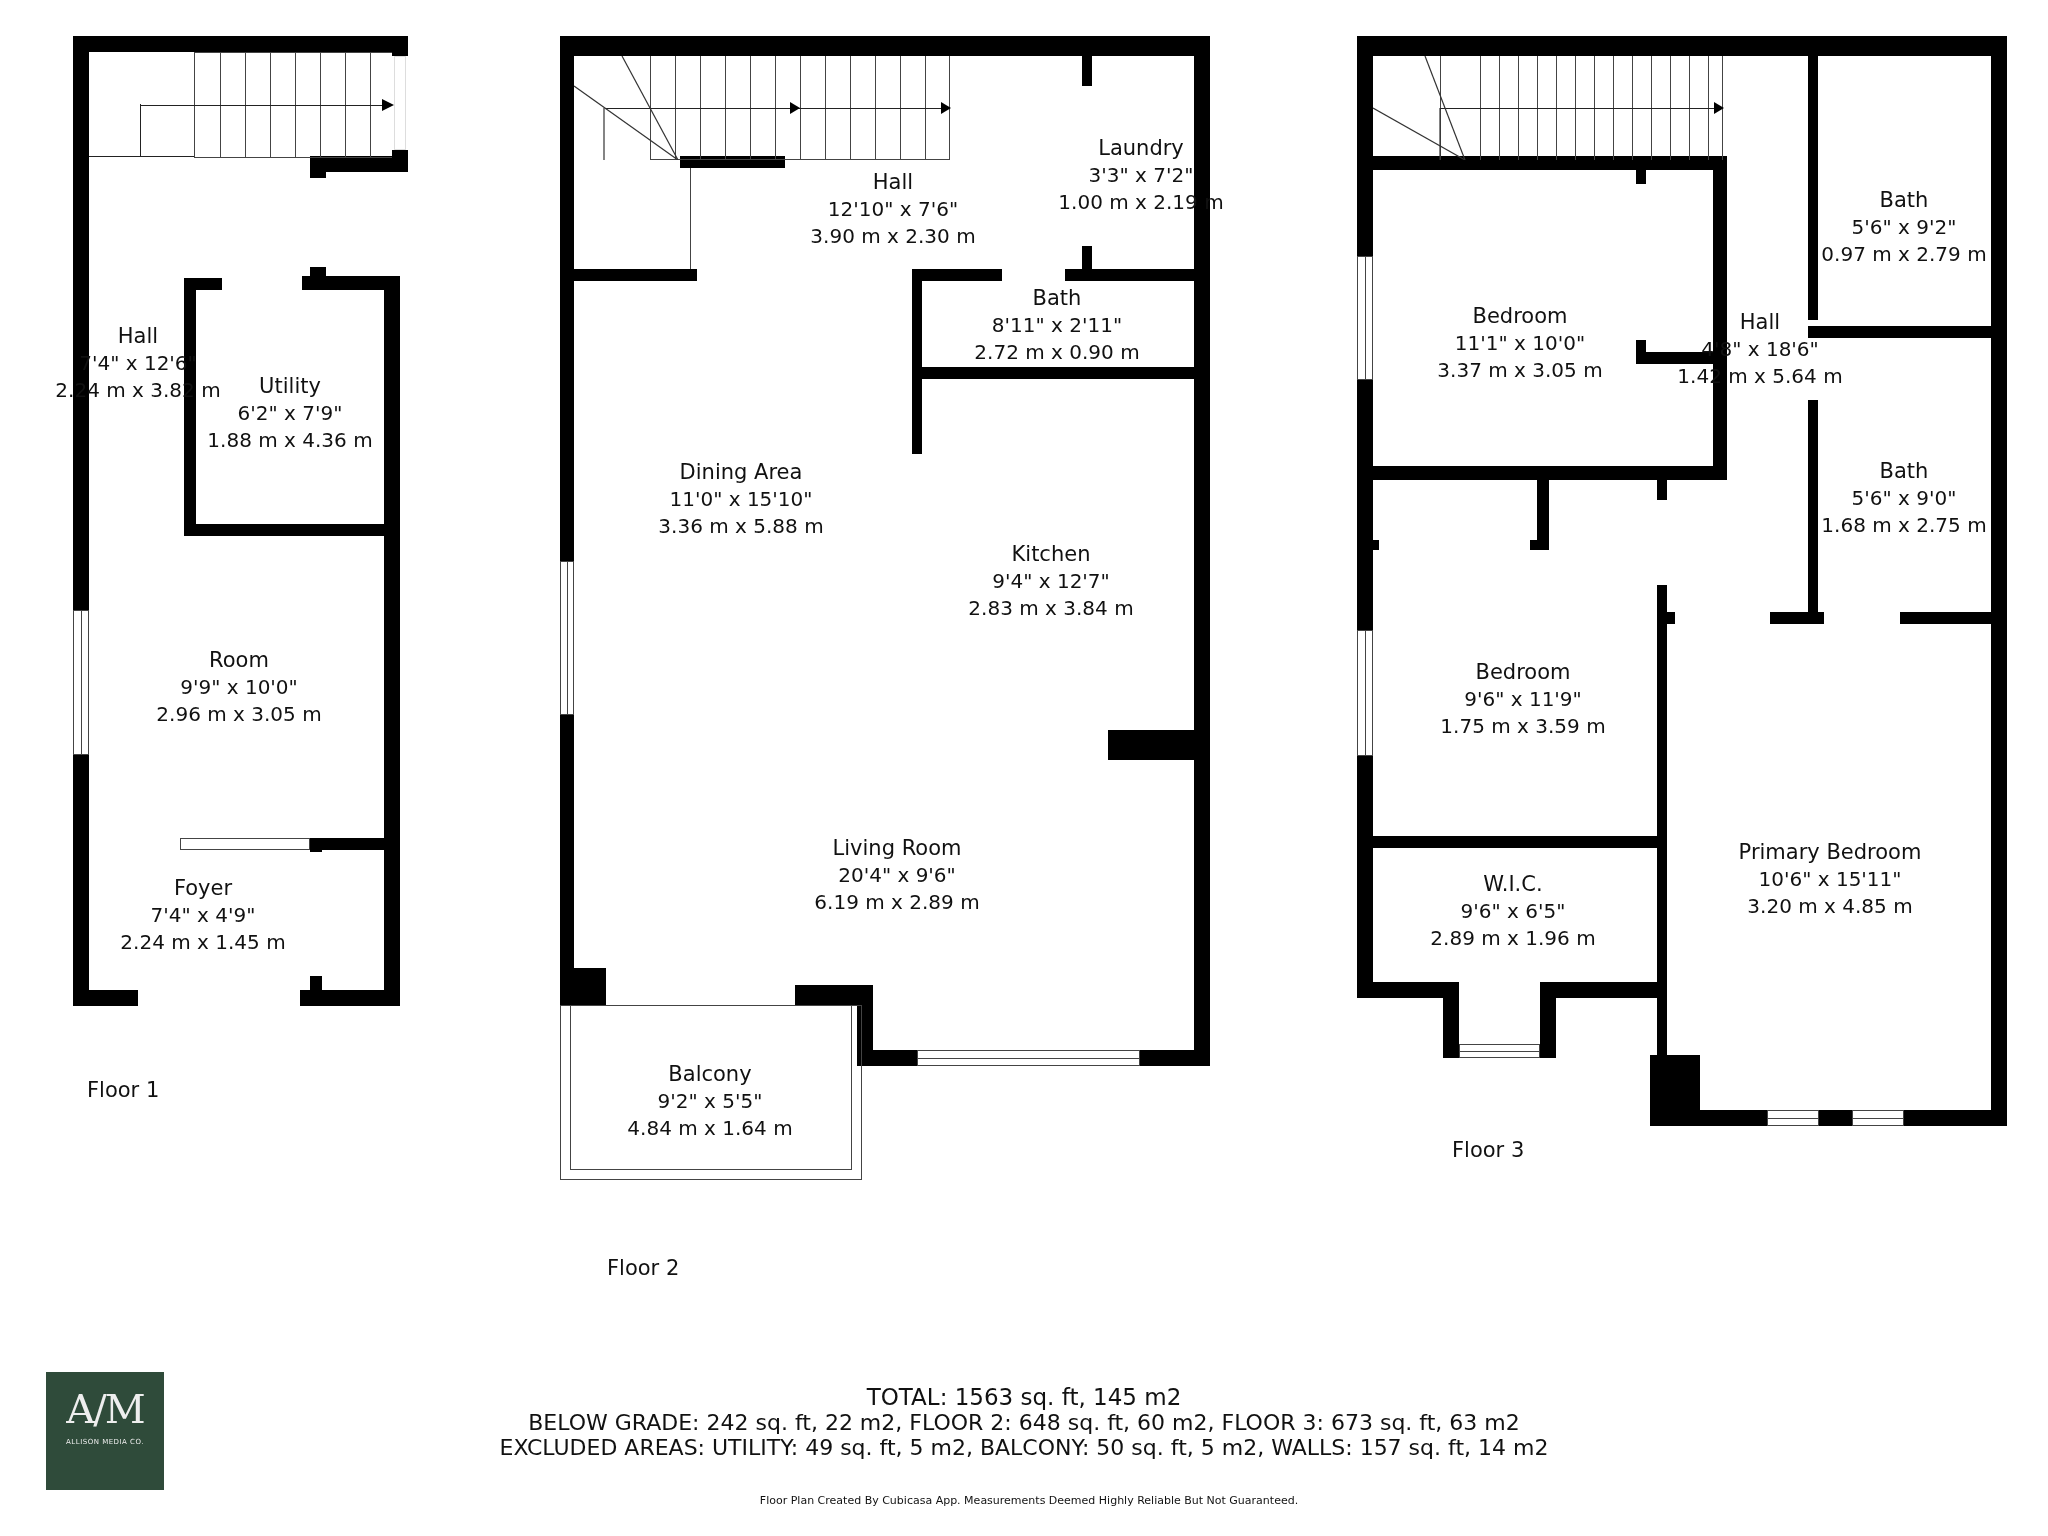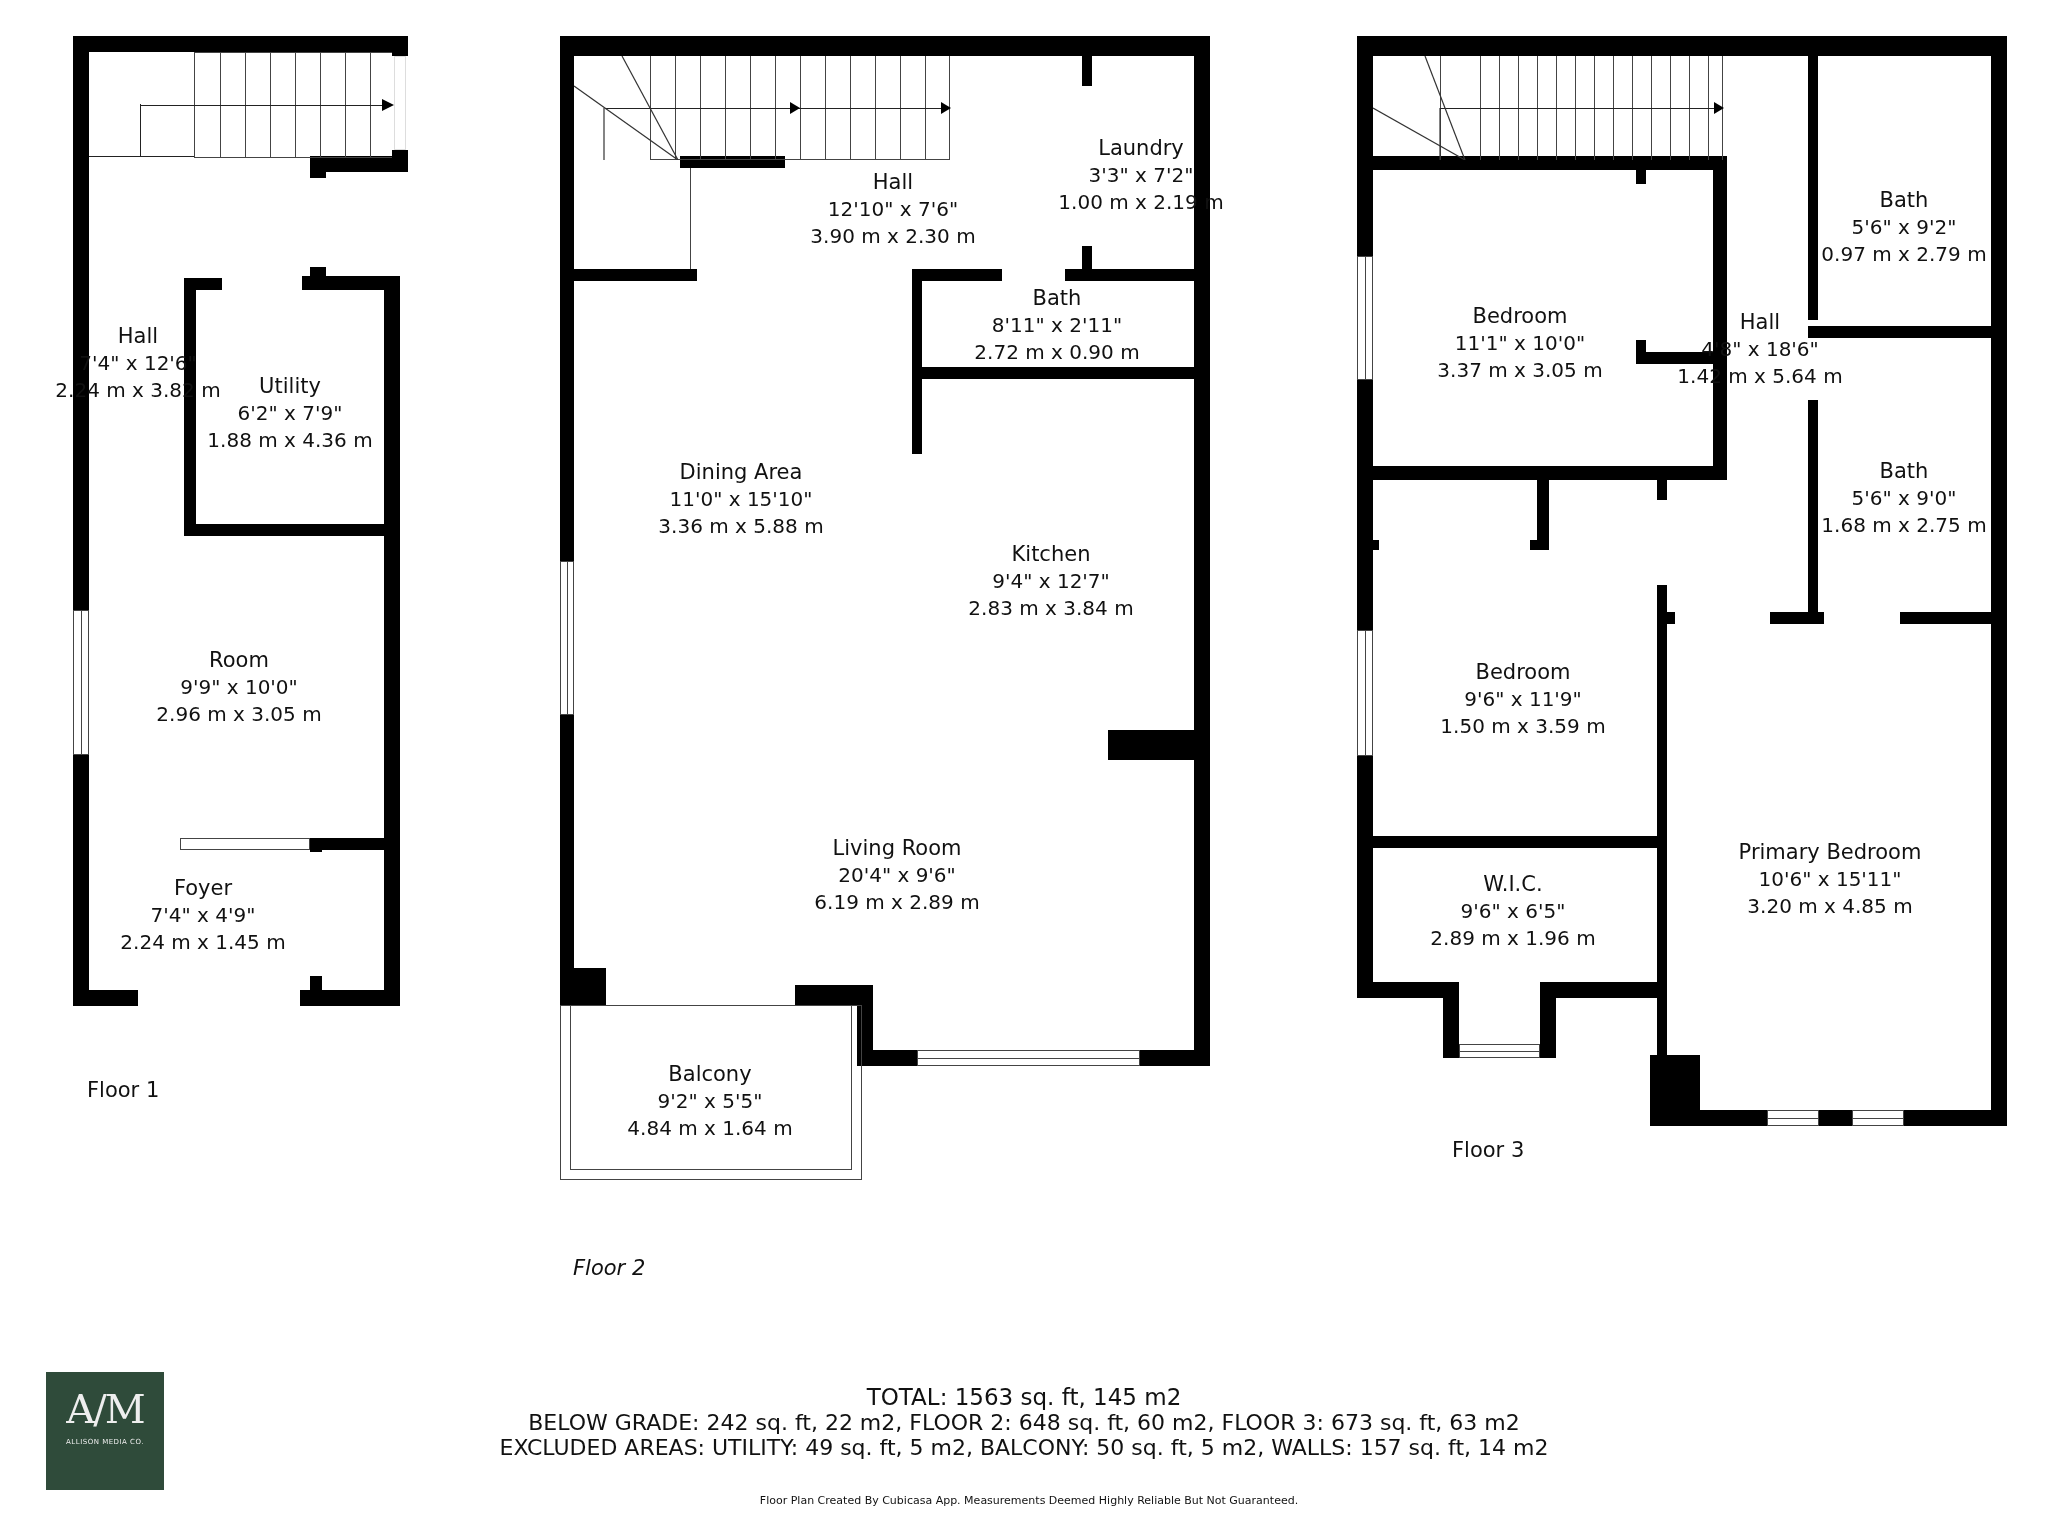--- a/index.html
+++ b/index.html
@@ -175,21 +175,21 @@
     <div class="label" style="left:897px;top:834px;">
       <div class="n">Living Room</div>
       <div class="d">20'4" x 9'6"</div>
       <div class="d">6.19 m x 2.89 m</div>
     </div>
     <div class="label" style="left:710px;top:1060px;">
       <div class="n">Balcony</div>
       <div class="d">9'2" x 5'5"</div>
       <div class="d">4.84 m x 1.64 m</div>
     </div>
-    <div class="floor-label" style="left:573px;top:1256px;font-style:italic;">Floor 2</div>
+    <div class="floor-label" style="left:607px;top:1256px;">Floor 2</div>
   </div>
 
   <div>
     <div class="w" style="left:1357px;top:36px;width:650px;height:20px;"></div>
     <div class="w" style="left:1357px;top:36px;width:16px;height:220px;"></div>
     <div class="w" style="left:1357px;top:380px;width:16px;height:250px;"></div>
     <div class="w" style="left:1357px;top:756px;width:16px;height:240px;"></div>
     <div class="win v" style="left:1357px;top:256px;width:16px;height:124px;"></div>
     <div class="win v" style="left:1357px;top:630px;width:16px;height:126px;"></div>
     <div class="w" style="left:1991px;top:36px;width:16px;height:1090px;"></div>
@@ -268,21 +268,21 @@
       <div class="d">0.97 m x 2.79 m</div>
     </div>
     <div class="label" style="left:1904px;top:457px;">
       <div class="n">Bath</div>
       <div class="d">5'6" x 9'0"</div>
       <div class="d">1.68 m x 2.75 m</div>
     </div>
     <div class="label" style="left:1523px;top:658px;">
       <div class="n">Bedroom</div>
       <div class="d">9'6" x 11'9"</div>
-      <div class="d">1.50 m x 3.59 m</div>
+      <div class="d">1.75 m x 3.59 m</div>
     </div>
     <div class="label" style="left:1513px;top:870px;">
       <div class="n">W.I.C.</div>
       <div class="d">9'6" x 6'5"</div>
       <div class="d">2.89 m x 1.96 m</div>
     </div>
     <div class="label" style="left:1830px;top:838px;">
       <div class="n">Primary Bedroom</div>
       <div class="d">10'6" x 15'11"</div>
       <div class="d">3.20 m x 4.85 m</div>

